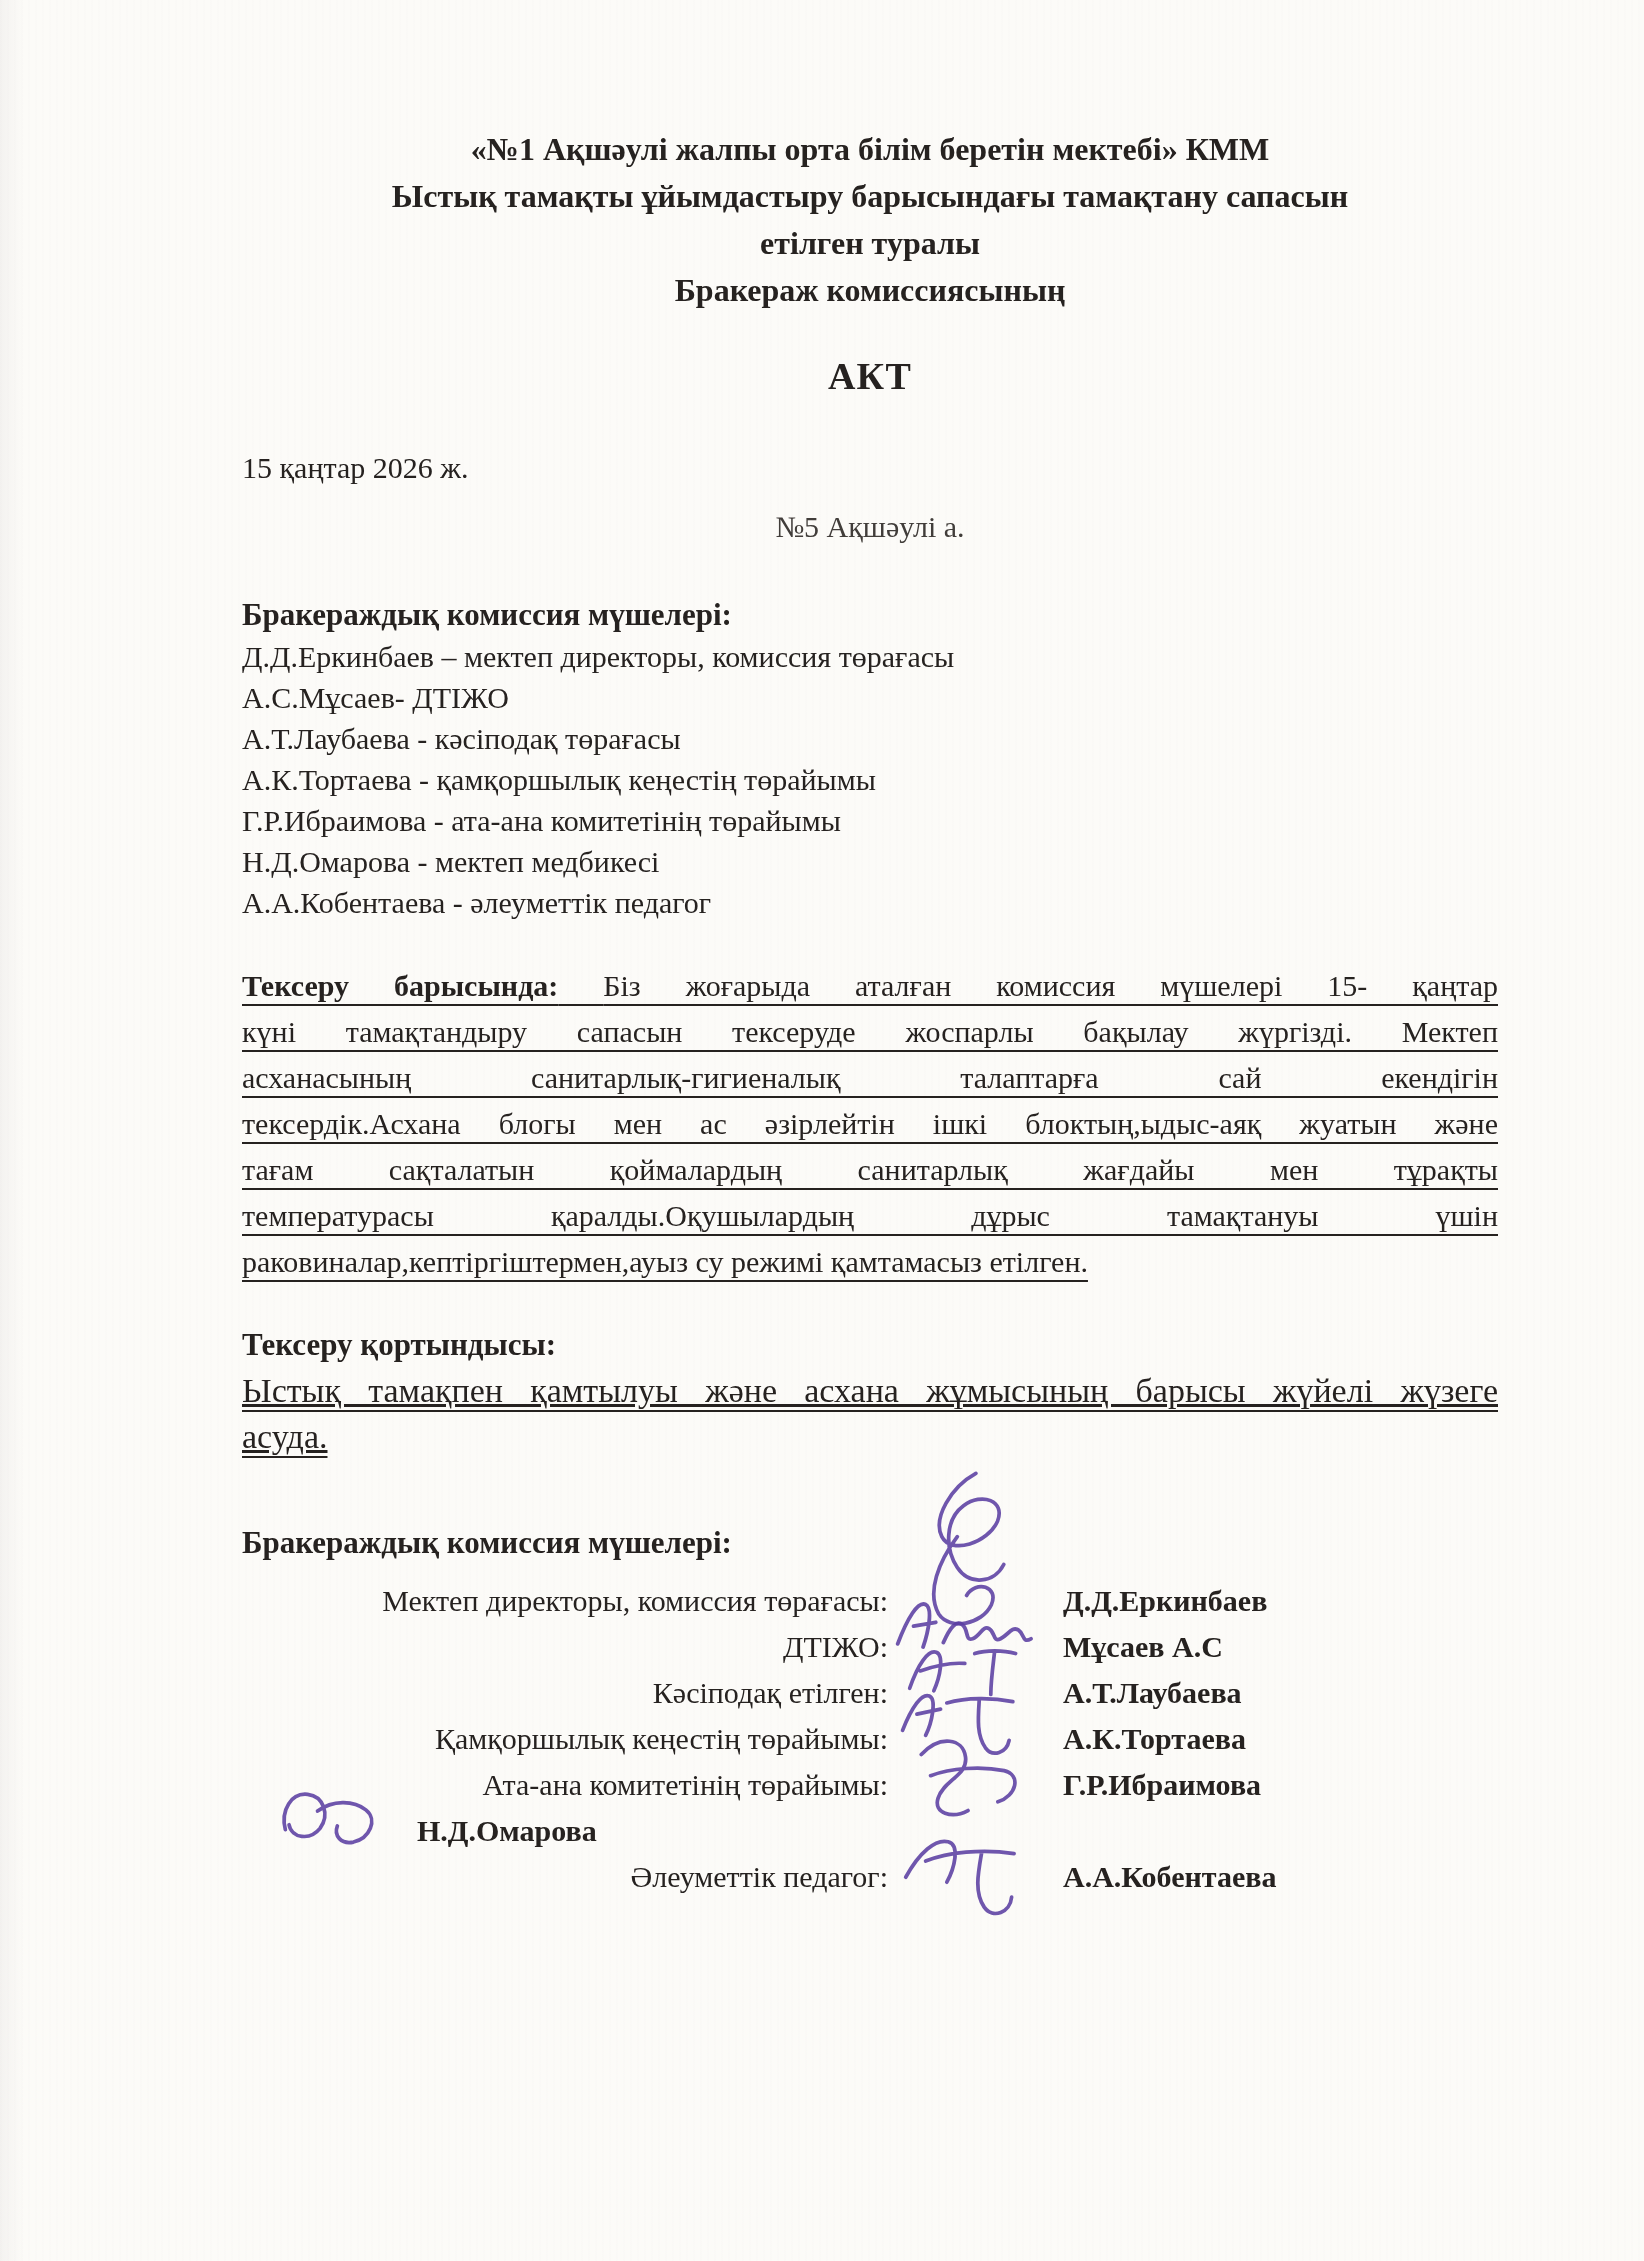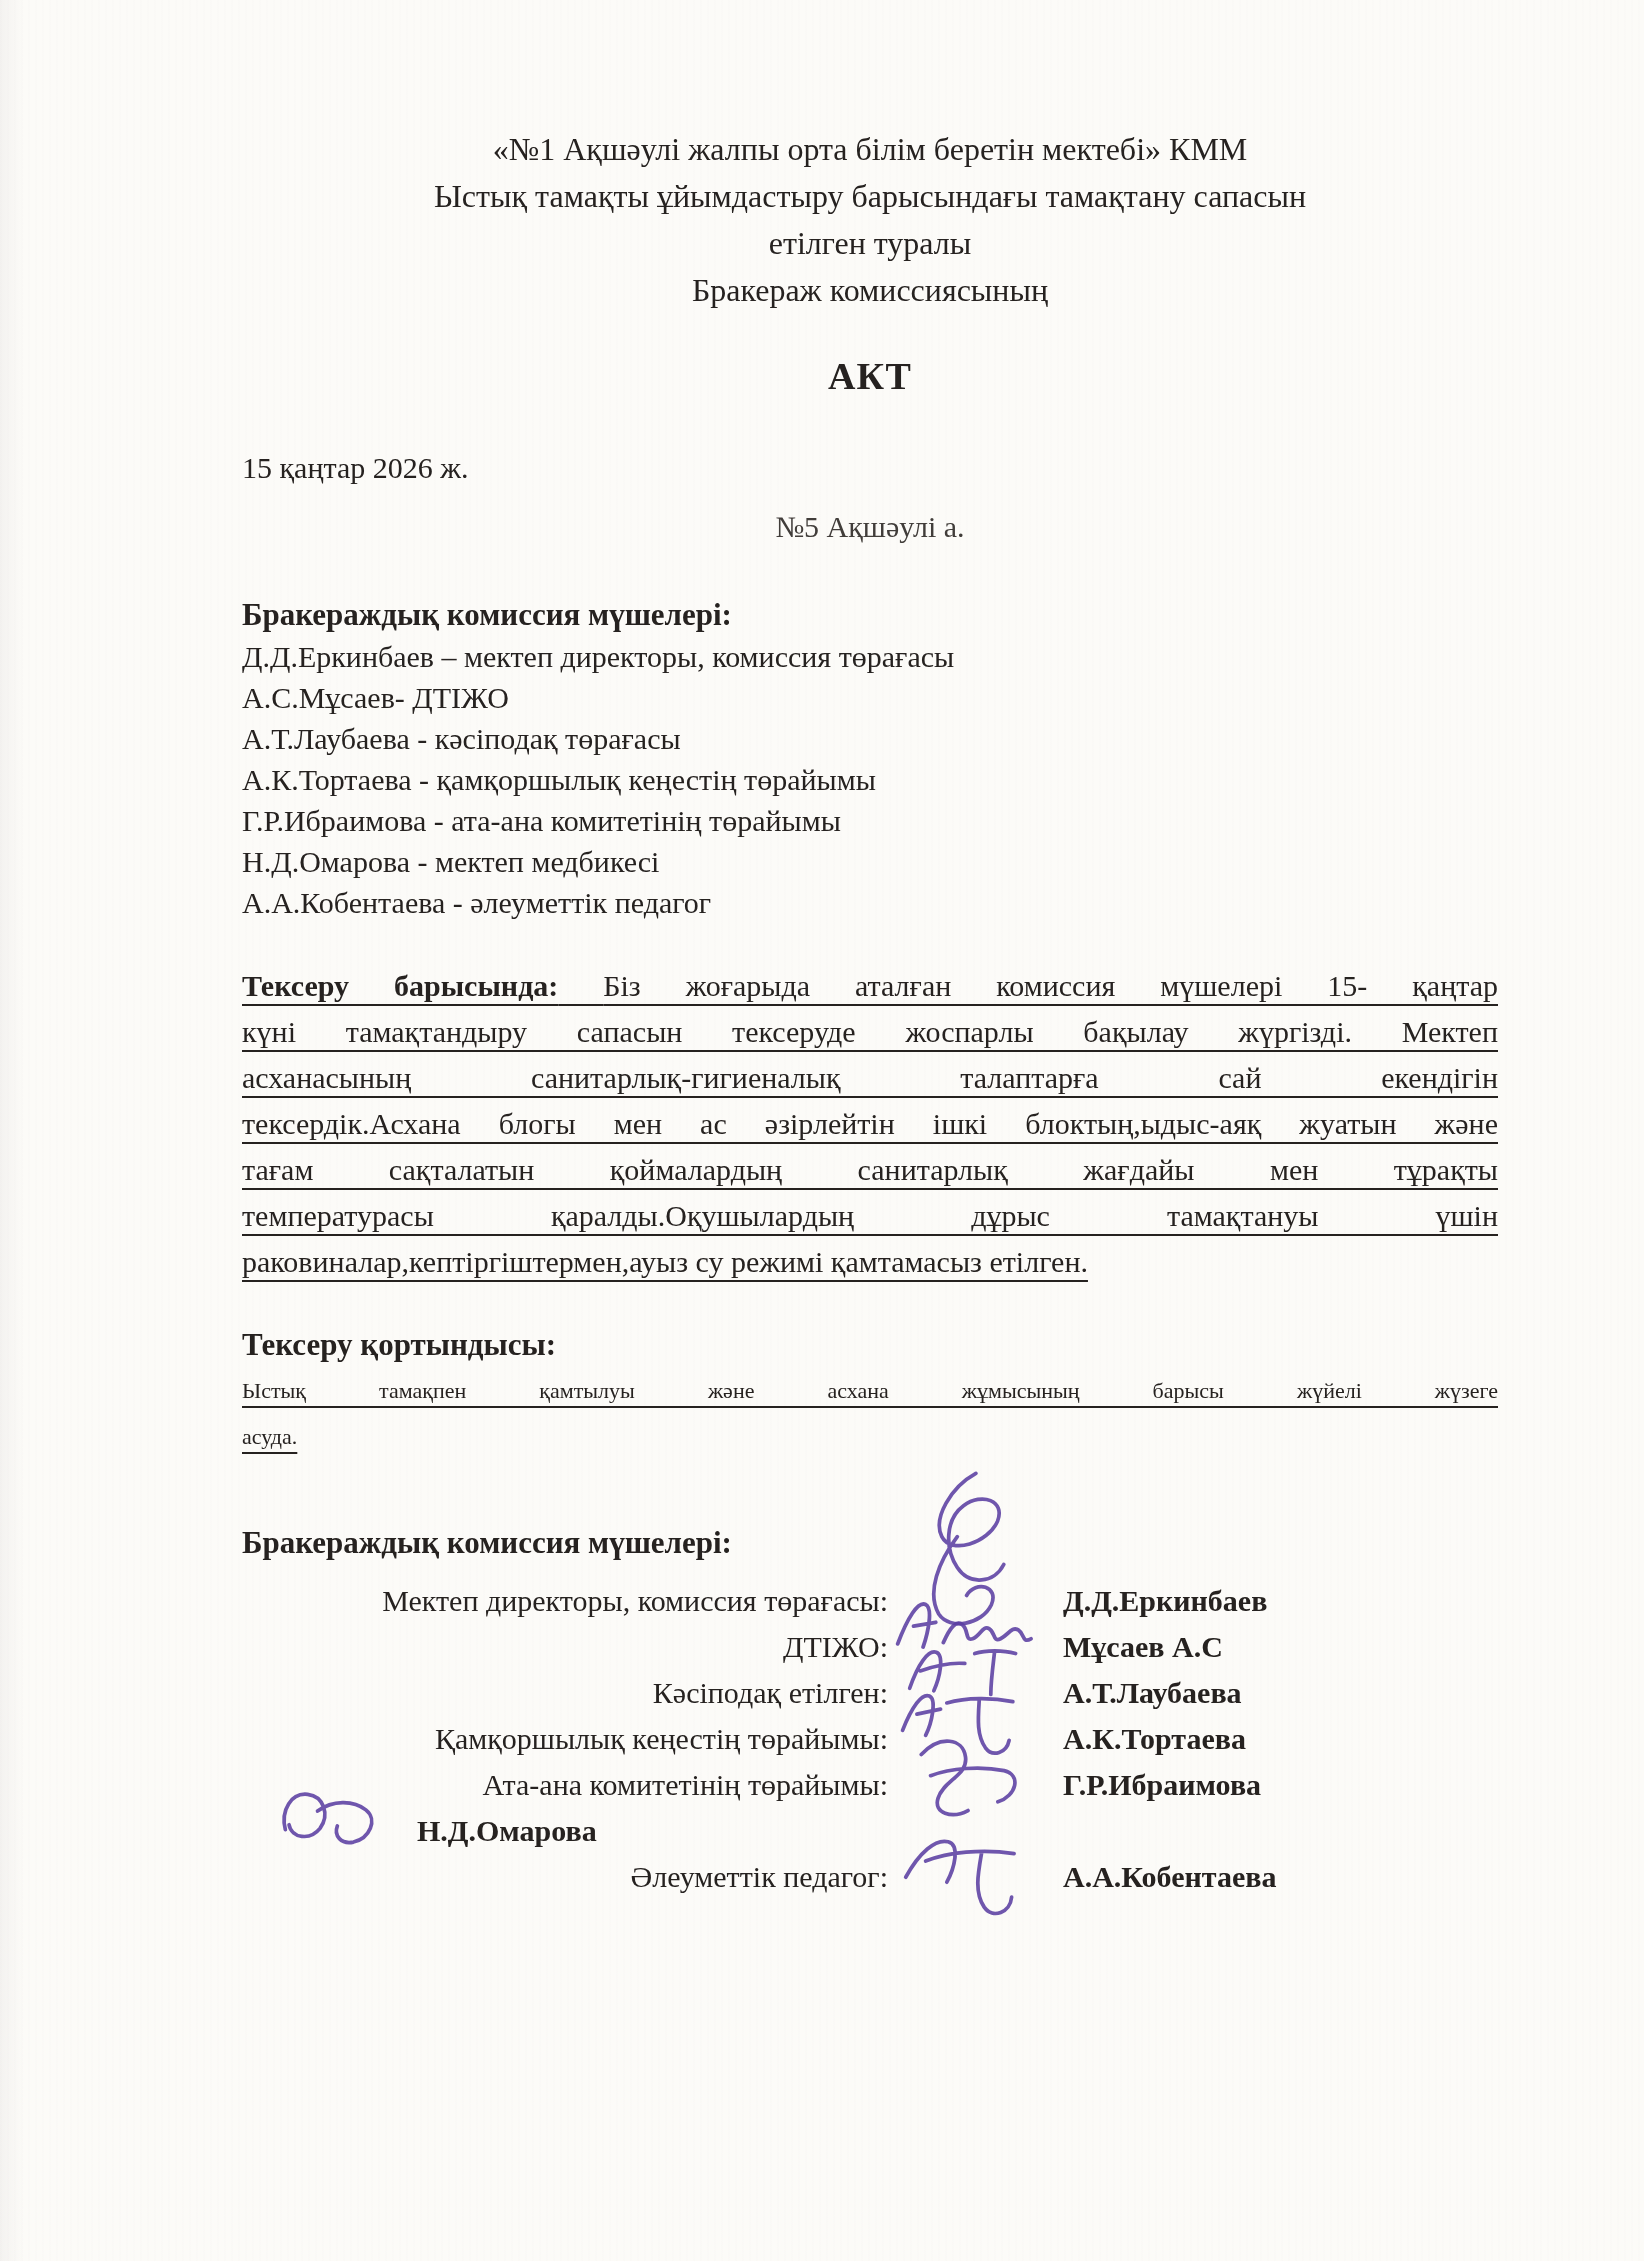--- a/index.html
+++ b/index.html
@@ -18,33 +18,33 @@
   
   .page::before {
     content: ""; position: absolute; inset: 0; pointer-events: none;
     background:
       repeating-linear-gradient(90deg, rgba(120,110,130,0.012) 0 1.9px, transparent 1.9px 7px),
       linear-gradient(90deg, rgba(90,80,90,0.05) 0, transparent 24.5px);
   }
   .content {
     position: absolute; left: 242px; top: 126px; width: 1256px;
   }
-  .titles { text-align: center; font-weight: normal; font-size: 32px; line-height: 47px; }
+  .titles { text-align: center; font-weight: bold; font-size: 32px; line-height: 47px; }
   .act { text-align: center; font-weight: bold; font-size: 38px; line-height: 47px; margin-top: 39px; letter-spacing: 1.3px; }
   .date-line { font-size: 30px; line-height: 43px; margin-top: 46px; }
   .place-line { text-align: center; font-size: 30px; line-height: 43px; margin-top: 15.5px; color: #413d3a; }
   .members-heading { font-weight: bold; font-size: 31px; line-height: 43px; margin-top: 45px; }
   .members .member { font-size: 30px; line-height: 41px; }
   .inspection { margin-top: 40px; font-size: 30px; }
   .jline { line-height: 46px; text-align: justify; text-align-last: justify; }
   .jline.last-line { text-align-last: left; }
   .u { text-decoration: underline; text-decoration-thickness: 1.9px; text-underline-offset: 7.7px; }
   .lead { font-weight: bold; }
   .result-heading { font-weight: bold; font-size: 31px; line-height: 46px; margin-top: 37px; }
-  .result { font-size: 22px; }
+  .result { font-size: 34px; text-decoration: underline; }
   .sig-heading { font-weight: bold; font-size: 31px; line-height: 43px; margin-top: 61px; }
   .sig-rows { margin-top: 1.3px; }
   .sig-row { display: flex; align-items: baseline; height: 46px; position: relative; font-size: 30px; line-height: 46px; }
   .sig-label { flex: 1; text-align: right; white-space: nowrap; }
   .sig-space { width: 175px; position: relative; height: 46px; }
   .sig-name { width: 435px; text-align: left; white-space: nowrap; font-weight: bold; }
   .sig-svg { position: absolute; pointer-events: none; }
   .sig-svg path { fill: none; stroke: #5b3fa2; stroke-width: 6; stroke-linecap: round; stroke-linejoin: round; opacity: 0.88; }
 </style>
 </head>

